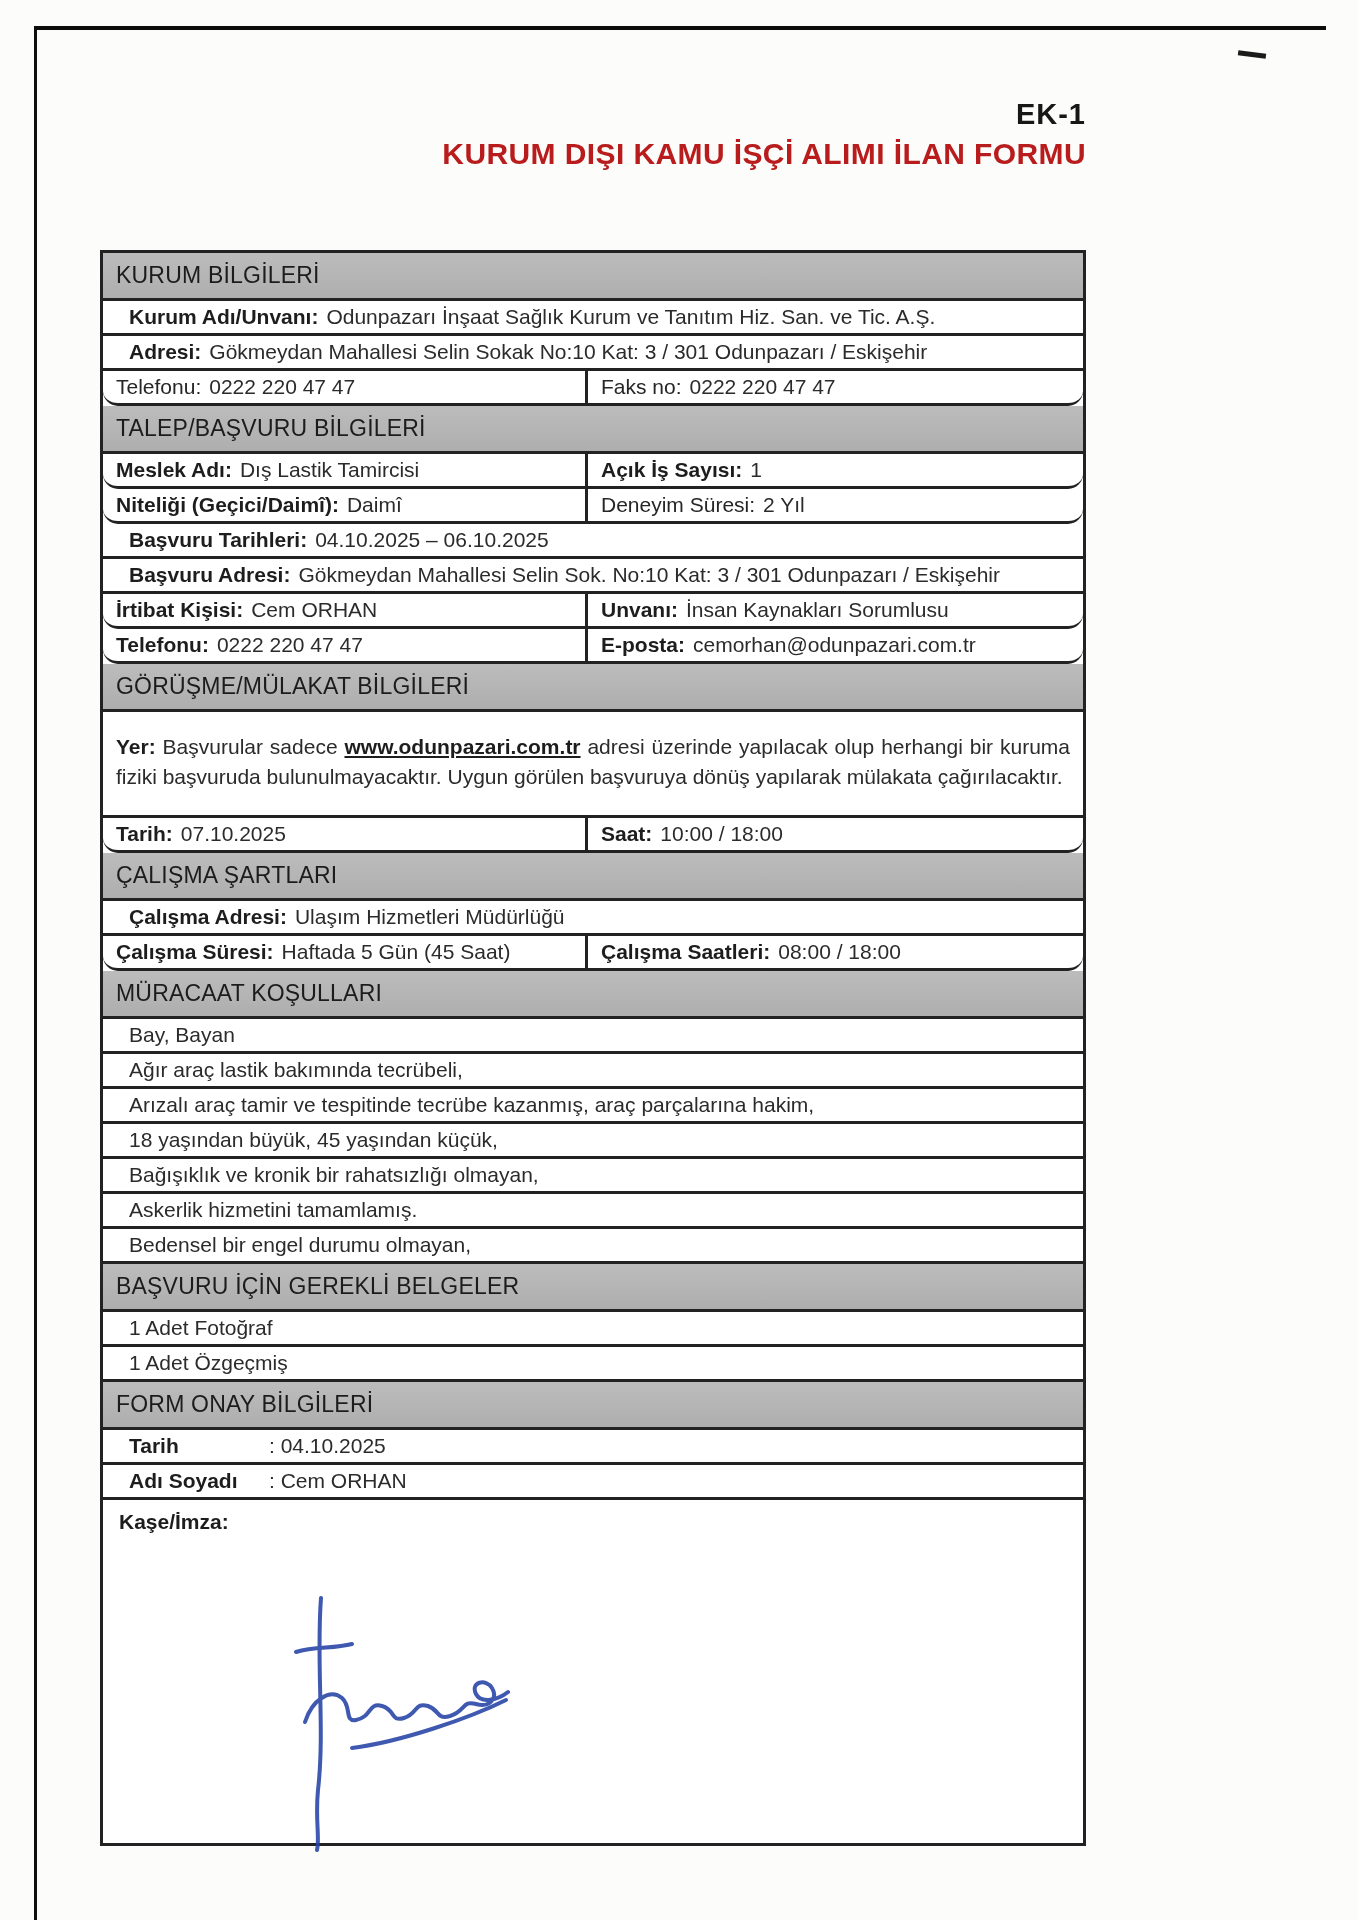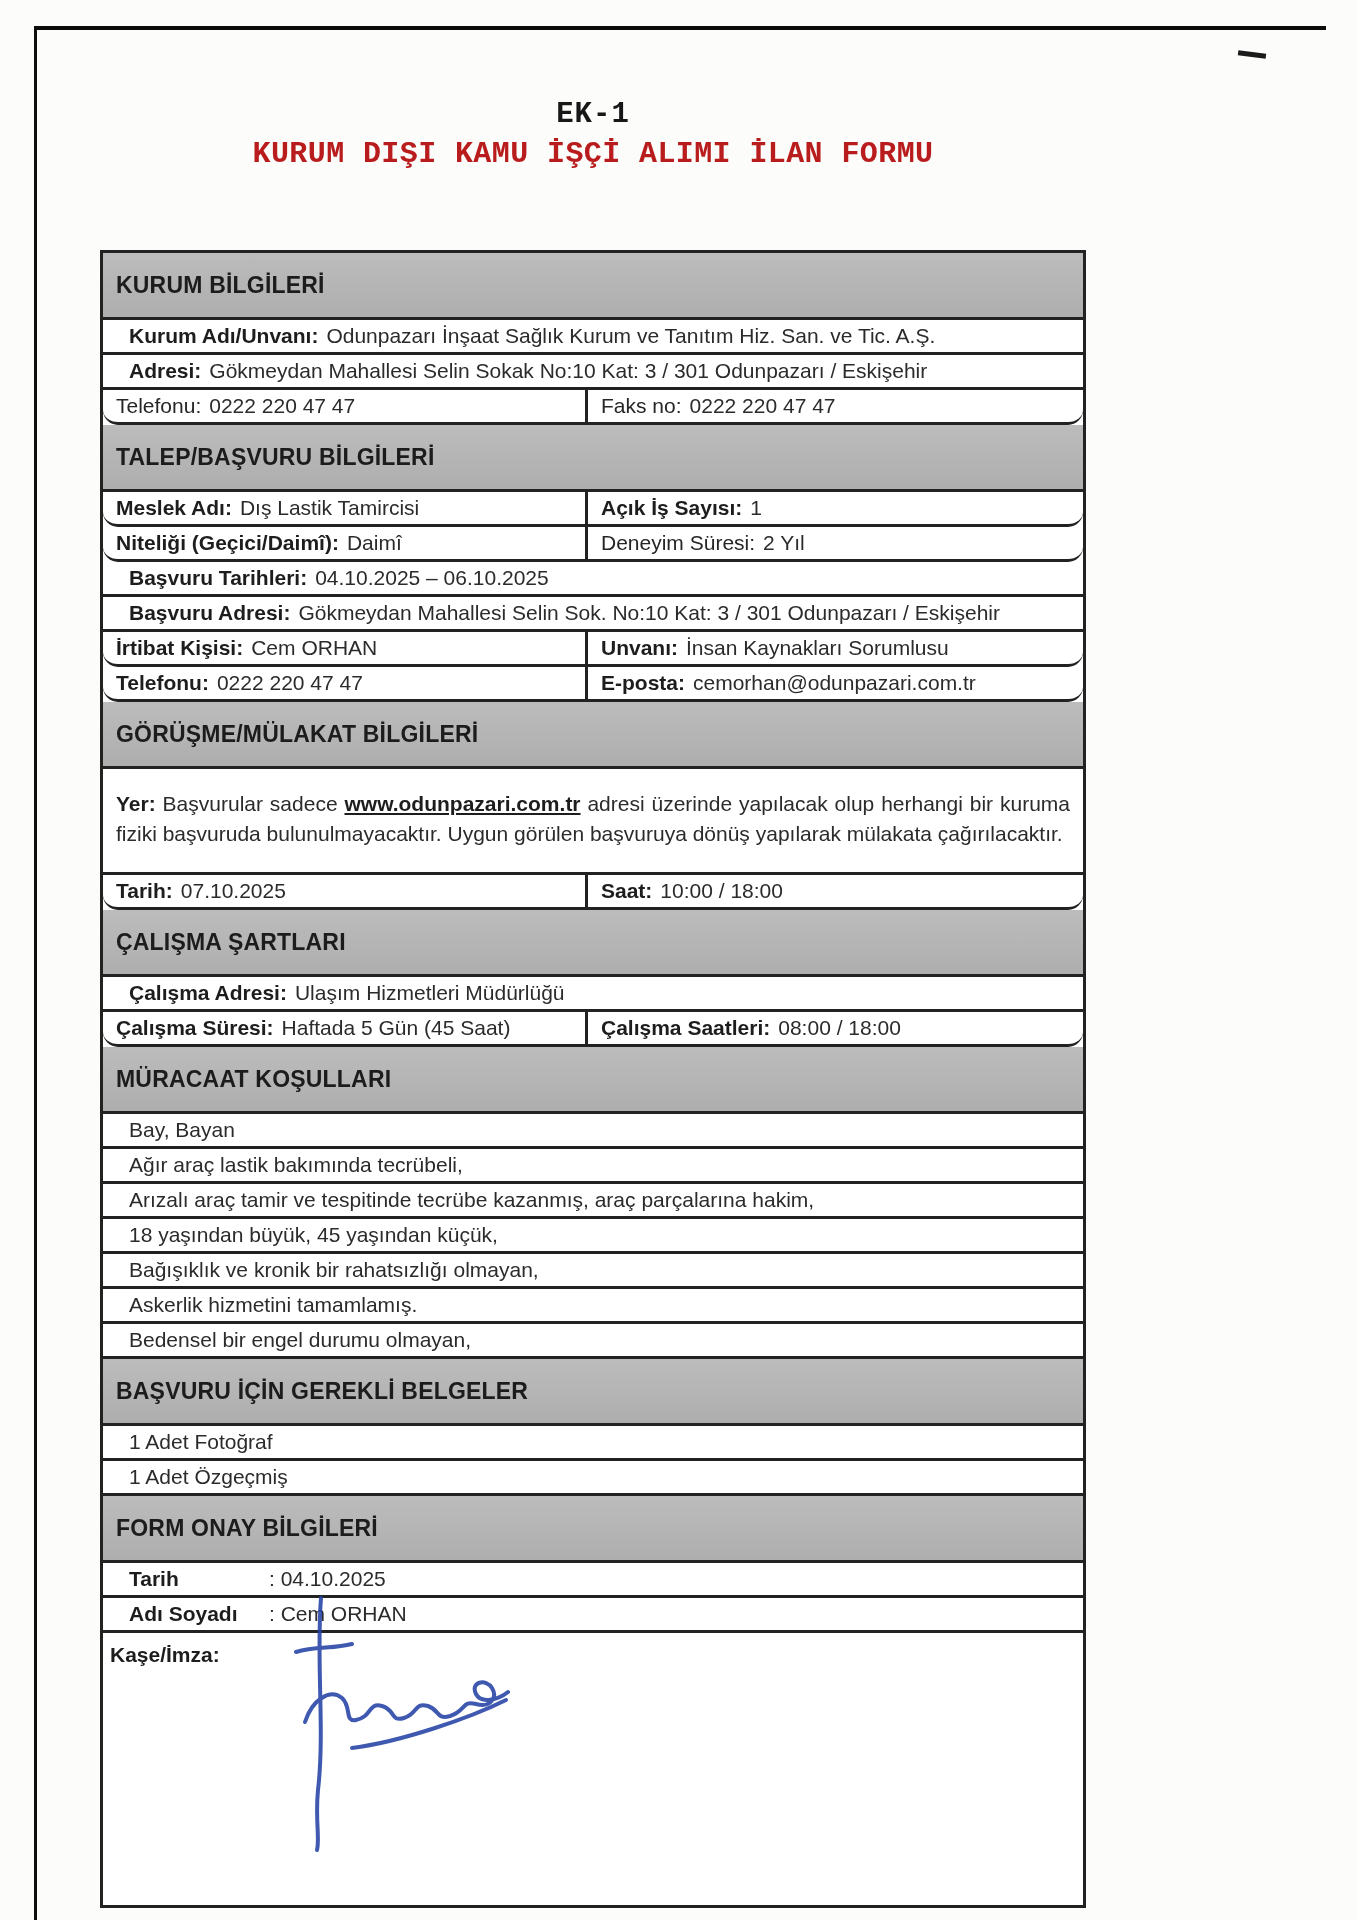--- a/index.html
+++ b/index.html
@@ -11,34 +11,34 @@
     color:#262626;
     overflow:hidden;
   }
 
   
   .scan-top   { position:absolute; left:36px; top:26px; width:1290px; height:4px; background:#0c0c0c; }
   .scan-left  { position:absolute; left:34px; top:26px; width:3px; height:1894px; background:#0e0e0e; }
   .scan-mark  { position:absolute; left:1238px; top:52px; width:28px; height:5px; background:#1b1b1b; transform:rotate(7deg); }
 
   
-  .title-wrap { position:absolute; left:100px; top:98px; width:986px; text-align:center;font-family:Liberation Mono, monospace; }
+  .title-wrap { position:absolute; left:100px; top:98px; width:986px; text-align:right; }
   .form-code  { font-size:29px; font-weight:bold; letter-spacing:1px; color:#171717; }
   .form-title { font-size:30px; font-weight:bold; letter-spacing:.4px; color:#b91c1c; margin-top:6px; }
 
   
   .form-table {
     position:absolute; left:100px; top:250px; width:986px;
     border:3px solid #222; background:#fff;
   }
   .sec-header {
-    height:67px; background:linear-gradient(#bcbcbc,#aeaeae);
+    height:48px; background:linear-gradient(#bcbcbc,#aeaeae);
     border-bottom:3px solid #222;
     display:flex; align-items:center; padding:1px 13px;
-    font-weight:bold; font-size:23px; color:#1c1c1c; letter-spacing:.2px;
+    font-weight:normal; font-size:23px; color:#1c1c1c; letter-spacing:.2px;
   }
   .row {
     height:35px; border-bottom:3px solid #222;
     display:flex; align-items:center; padding:0 26px;
     font-size:21px; white-space:nowrap; overflow:hidden;
   }
   .row-split { padding:0;border-radius:15px; }
   .cell {
     height:100%; display:flex; align-items:center; padding:0 13px;
     white-space:nowrap; overflow:hidden;
@@ -53,22 +53,22 @@
     min-height:106px; height:auto; display:block;
     border-bottom:3px solid #222;
     padding:20px 13px; font-size:21px; line-height:30px;
     text-align:justify; color:#2b2b2b;
   }
   .inline-bold { font-weight:bold; color:#1d1d1d; }
   .inline-link { font-weight:bold; text-decoration:underline; color:#1d1d1d; }
 
   .onay-lbl { display:inline-block; width:140px; font-weight:bold; color:#1d1d1d; }
   .row-kase {
-    height:272px; border-bottom:none;
-    display:flex; align-items:flex-start; padding:10px 7px;
+    height:343px; border-bottom:none;
+    display:flex; align-items:flex-start; padding:10px 16px;
     font-size:21px;
   }
   .form-table > .row:last-child { border-bottom:none; }
 
   .signature-svg { position:absolute; left:0; top:0; width:1358px; height:1920px; pointer-events:none; }
 </style>
 </head>
 <body>
 
 <div class="scan-top"></div>

